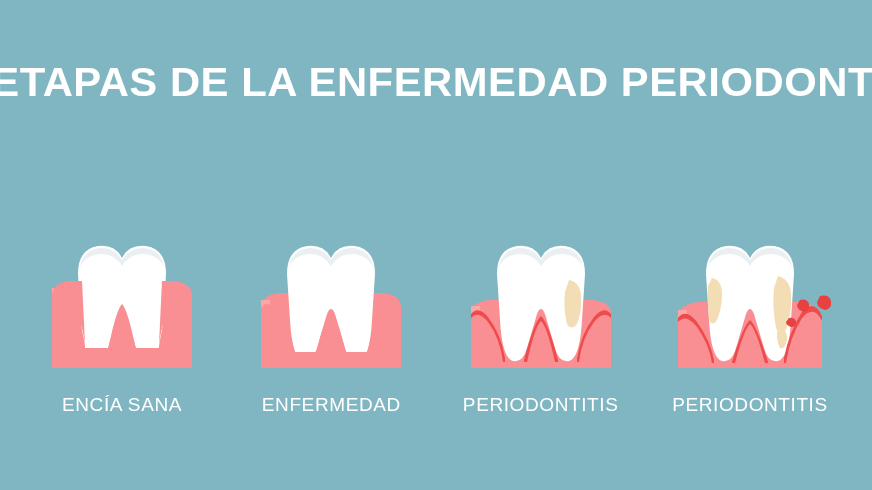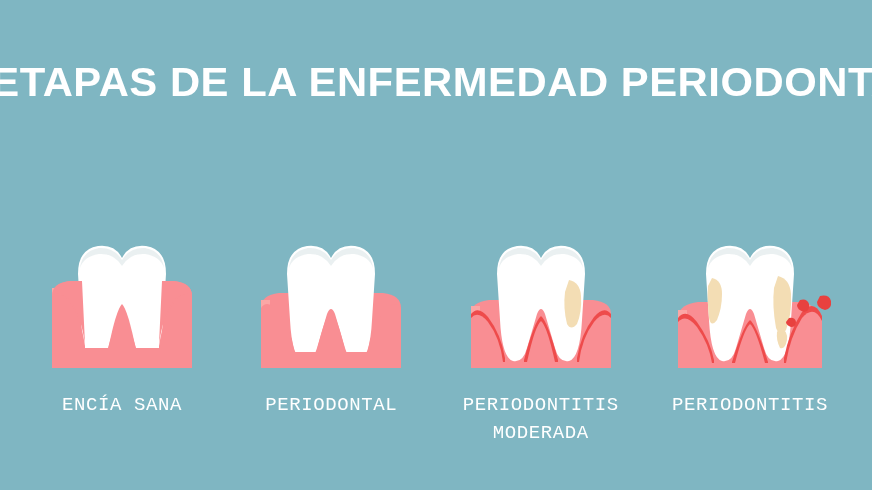--- a/index.html
+++ b/index.html
@@ -46,21 +46,20 @@
     align-items: flex-start;
     justify-content: space-between;
     padding: 0 22px;
     box-sizing: border-box;
   }
   .stage {
     width: 200px;
     display: flex;
     flex-direction: column;
     align-items: center;
-    font-family: Liberation Mono, monospace;
   }
   .stage-art {
     width: 200px;
     height: 134px;
     display: block;
   }
   .stage-art svg {
     display: block;
     width: 200px;
     height: 134px;
@@ -126,21 +125,21 @@
                    L86 112 Q82 127 72 125 Q61 122 59 84 Z" fill="#ffffff"></path>
           <path d="M58 32 Q60 15 77 12 Q92 11 100 24 Q108 11 123 12 Q140 15 142 32
                    Q138 20 123 18 Q108 17 100 30 Q92 17 77 18 Q62 20 58 32 Z" fill="#e8eef0" opacity="0.9"></path>
           <path d="M30 72 Q36 63 46 74 Q59 90 63 114 L63 132 L30 132 Z" fill="#f98e93"></path>
           <path d="M170 72 Q164 63 154 74 Q141 90 137 114 L137 132 L170 132 Z" fill="#f98e93"></path>
           <path d="M85 118 Q94 80 100 74 Q106 80 115 118 L115 132 L85 132 Z" fill="#f98e93"></path>
           <rect x="30" y="116" width="140" height="16" fill="#f98e93"></rect>
         </svg>
       </div>
       <div class="stage-label">
-        <span>PERIODONTAL</span>
+        <span>ENFERMEDAD</span>
       </div>
     </div>
 
     <div class="stage">
       <div class="stage-art">
         <svg viewBox="0 0 200 134" xmlns="http://www.w3.org/2000/svg">
           <path d="M30 78 Q30 66 48 64 L152 64 Q170 66 170 78 L170 132 L30 132 Z" fill="#f98e93"></path>
           <rect x="30" y="70" width="9" height="62" fill="#fba7a6"></rect>
           <path d="M56 38 Q56 13 76 10 Q93 8 100 22 Q107 8 124 10 Q144 13 144 38
                    L141 84 Q139 122 128 125 Q118 127 114 112 L104 78 Q100 68 96 78
@@ -155,21 +154,20 @@
           <path d="M83 124 Q93 86 100 80 Q107 86 117 124 L117 132 L83 132 Z" fill="#ee4b4b"></path>
 
           <path d="M30 82 Q37 74 47 86 Q59 102 62 126 L62 132 L30 132 Z" fill="#f98e93"></path>
           <path d="M170 82 Q163 74 153 86 Q141 102 138 126 L138 132 L170 132 Z" fill="#f98e93"></path>
           <path d="M86 126 Q94 90 100 85 Q106 90 114 126 L114 132 L86 132 Z" fill="#f98e93"></path>
           <rect x="30" y="126" width="140" height="6" fill="#f98e93"></rect>
         </svg>
       </div>
       <div class="stage-label">
         <span>PERIODONTITIS</span>
-        <span class="l2">MODERADA</span>
       </div>
     </div>
 
     <div class="stage">
       <div class="stage-art">
         <svg viewBox="0 0 200 134" xmlns="http://www.w3.org/2000/svg">
           <path d="M28 80 Q30 68 48 66 L150 66 Q170 70 172 82 L172 132 L28 132 Z" fill="#f98e93"></path>
           <rect x="28" y="74" width="9" height="58" fill="#fba7a6"></rect>
           <path d="M56 38 Q56 13 76 10 Q93 8 100 22 Q107 8 124 10 Q144 13 144 38
                    L141 84 Q139 122 128 125 Q118 127 114 112 L104 78 Q100 68 96 78

